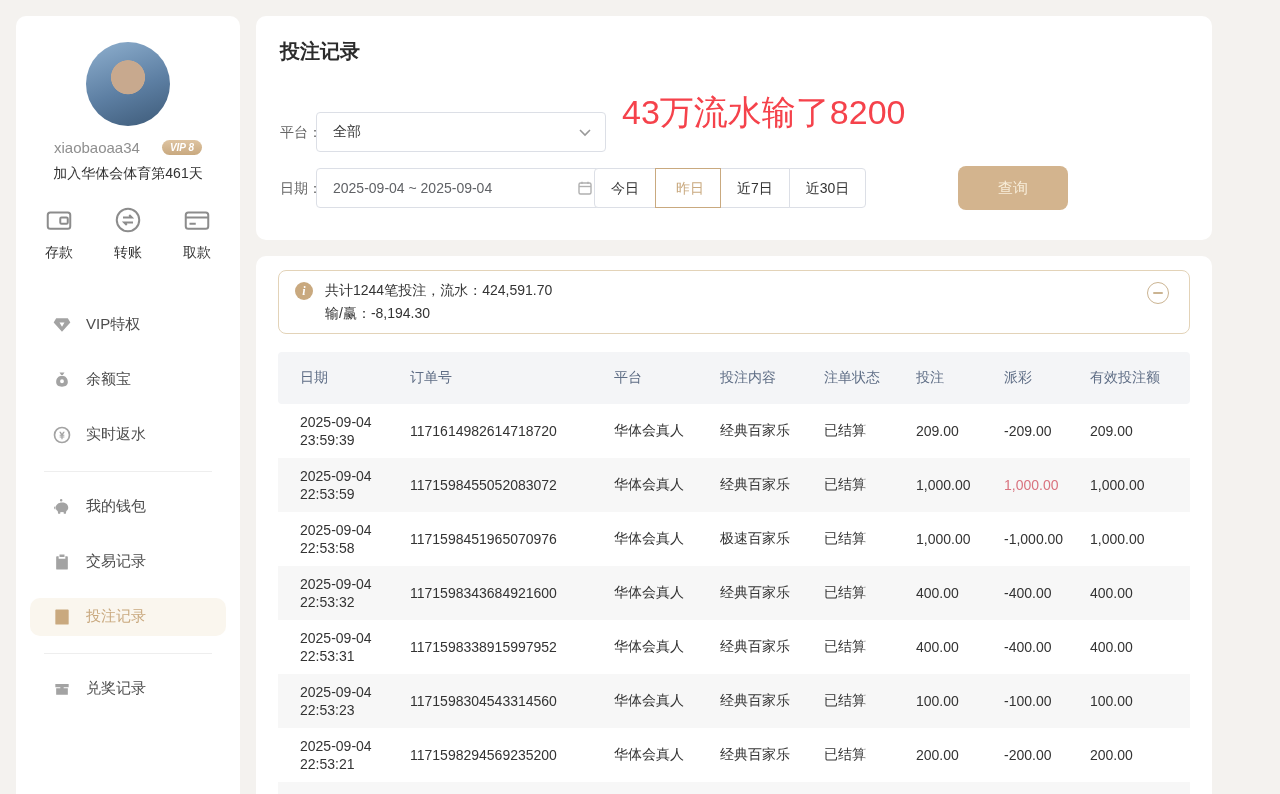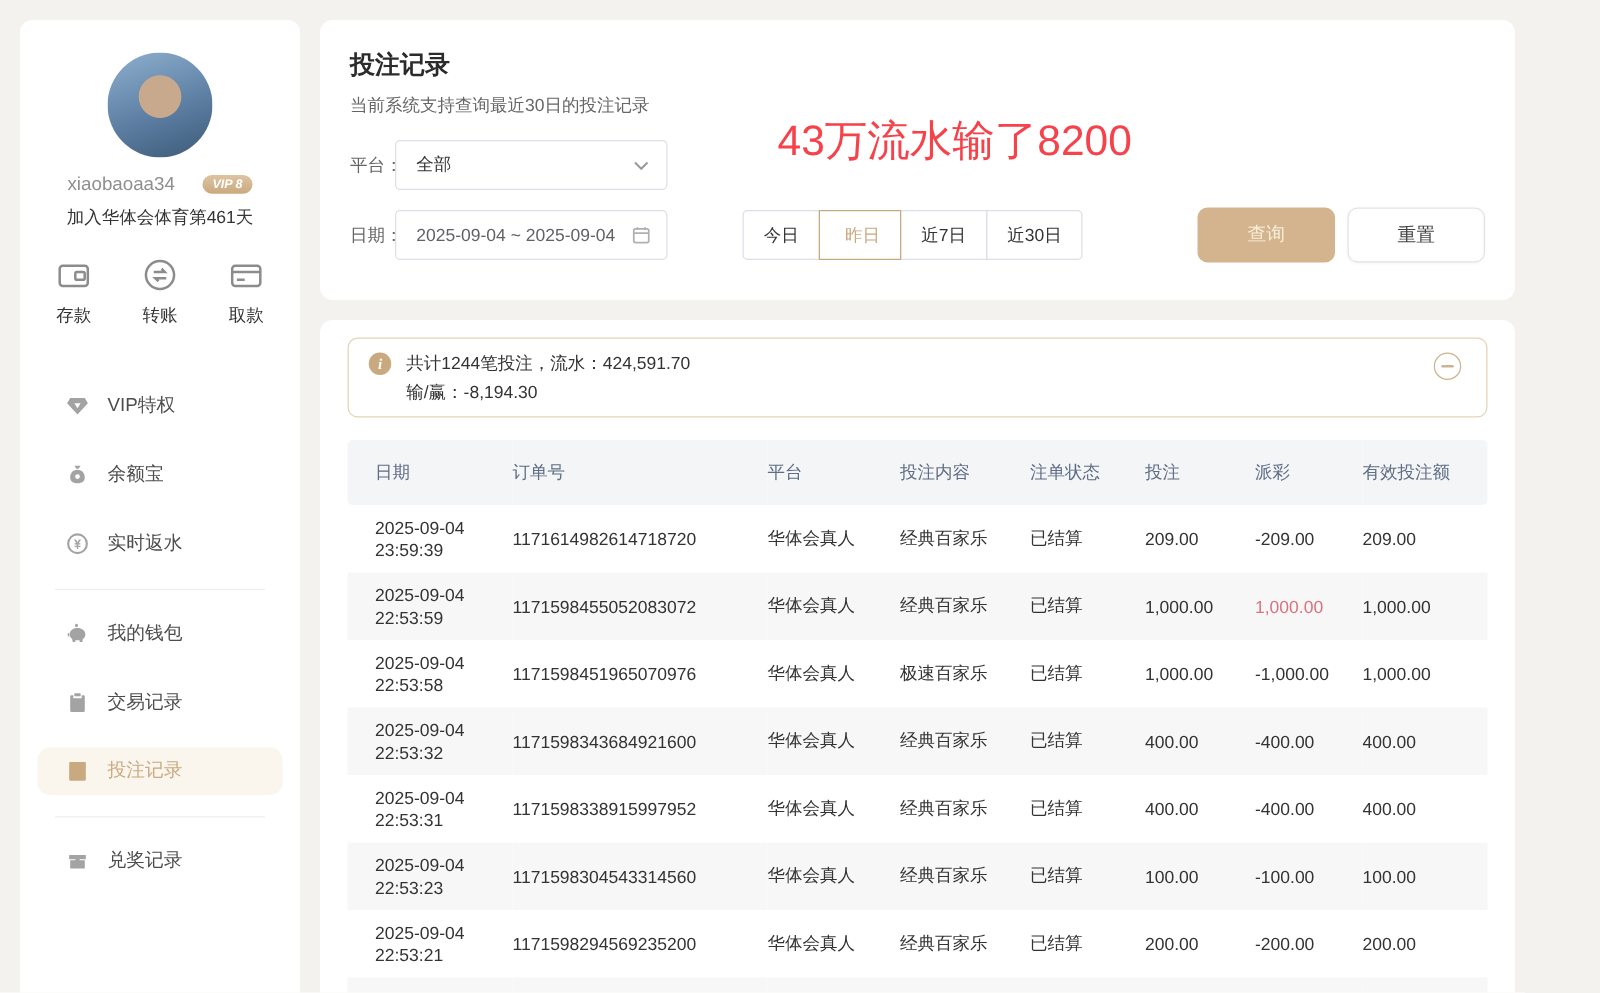--- a/index.html
+++ b/index.html
@@ -34,21 +34,21 @@
   .new-badge { background:#f0506a; color:#fff; font-size:10px; font-weight:bold;
     padding:2px 7px; border-radius:9px; margin-left:-2px; }
   .divider { height:1px; background:#eee; margin:16px 14px; }
 
   
   .filter-card { left:256px; top:16px; width:956px; height:224px; }
   .page-title { position:absolute; left:24px; top:22px; font-size:20px; font-weight:bold; color:#2b2b2b; }
   .page-sub { position:absolute; left:24px; top:60px; font-size:14px; color:#666; }
   .f-label { position:absolute; left:24px; height:40px; line-height:40px; color:#666; }
   .row1 { top:96px; } .row2 { top:152px; }
-  .select-box, .date-box { position:absolute; left:60px; width:218px; height:40px;
+  .select-box, .date-box { position:absolute; left:60px; width:290px; height:40px;
     border:1px solid #dcdfe6; border-radius:4px; background:#fff; display:flex;
     align-items:center; padding:0 12px 0 16px; cursor:pointer; }
   .select-box { top:96px; } .date-box { top:152px; color:#606266; }
   .grow { flex:1; }
   .chev svg, .cal svg { display:block; }
   .quick-group { position:absolute; left:338px; top:152px; display:flex; }
   .quick-btn { height:40px; line-height:38px; padding:0 16px; background:#fff;
     border:1px solid #dcdfe6; margin-left:-1px; cursor:pointer; color:#333; font-size:14px; }
   .quick-btn:first-child { border-radius:4px 0 0 4px; margin-left:0; }
   .quick-btn:last-child { border-radius:0 4px 4px 0; }
@@ -169,21 +169,20 @@
         </svg>
       <span>兑奖记录</span>
     </div>
   </div>
 </div>
 
 <div class="overlay-red">43万流水输了8200</div>
 
 <div class="card filter-card">
   <div class="page-title">投注记录</div>
-  <div class="page-sub">当前系统支持查询最近30日的投注记录</div>
 
   <div class="f-label row1">平台：</div>
   <div class="select-box">
     <span>全部</span>
     <span class="grow"></span>
     <span class="chev">
       <svg width="16" height="16" viewBox="0 0 16 16">
           <polyline points="3,6 8,11 13,6" fill="none" stroke="#999" stroke-width="1.6"></polyline>
         </svg>
     </span>
@@ -204,21 +203,20 @@
   </div>
 
   <div class="quick-group">
     <div class="quick-btn">今日</div>
     <div class="quick-btn active">昨日</div>
     <div class="quick-btn">近7日</div>
     <div class="quick-btn">近30日</div>
   </div>
 
   <div class="btn btn-search">查询</div>
-  <div class="btn btn-reset">重置</div>
 </div>
 
 <div class="card table-card">
   <div class="summary">
     <div class="info-icon">i</div>
     <div class="summary-text">
       <div>共计1244笔投注，流水：424,591.70</div>
       <div>输/赢：-8,194.30</div>
     </div>
     <div class="collapse-icon"></div>

